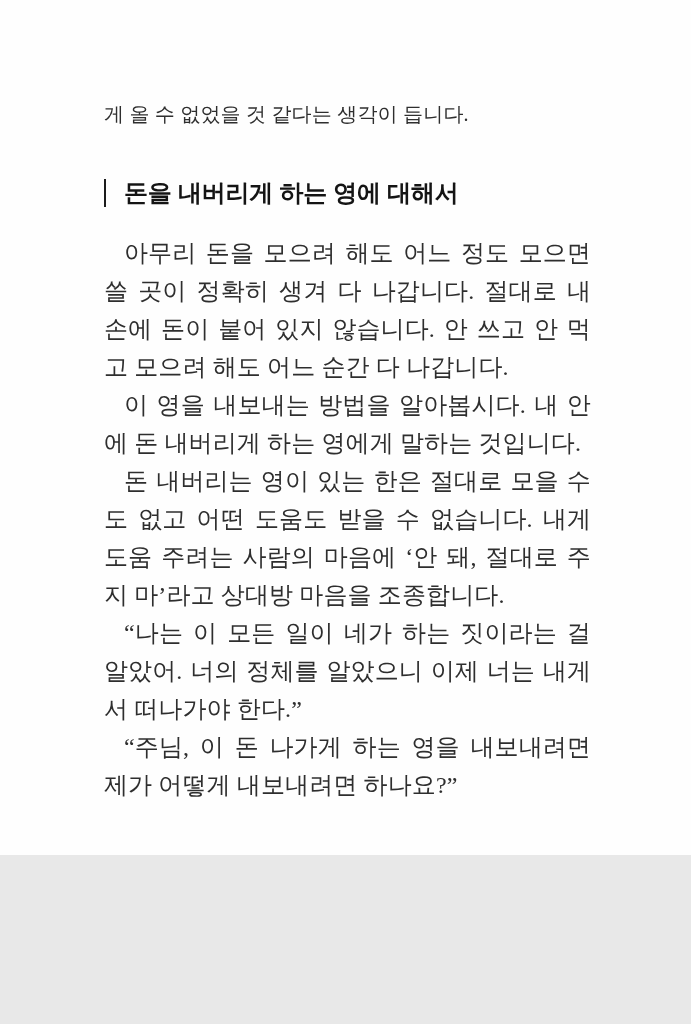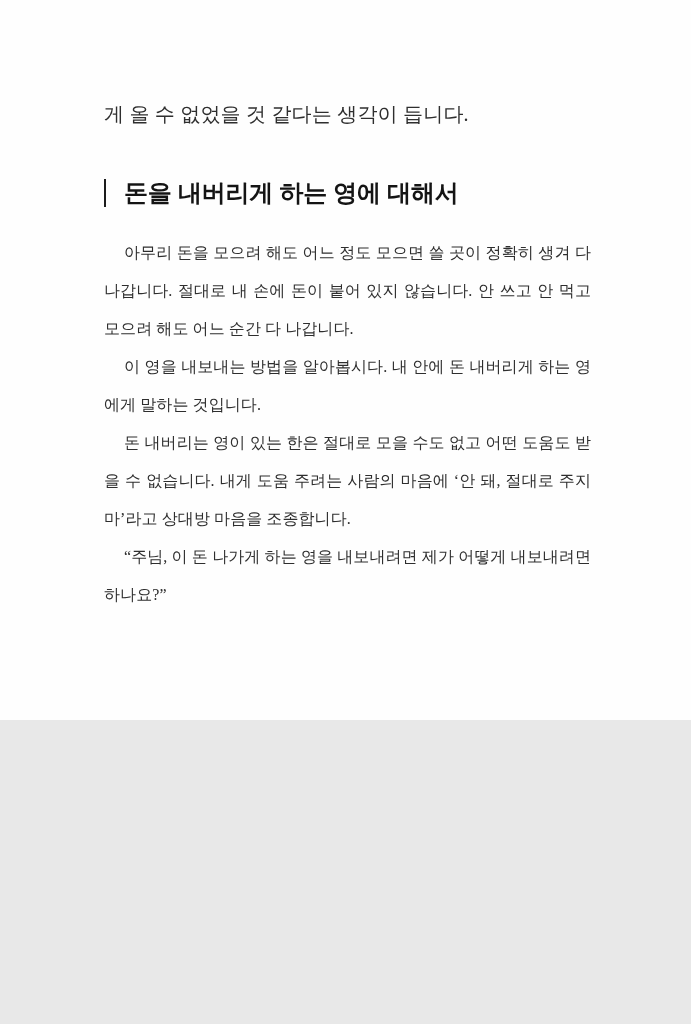--- a/index.html
+++ b/index.html
@@ -3,21 +3,21 @@
 <meta charset="utf-8">
 <style>
   html, body {
     margin: 0;
     padding: 0;
     background: #e8e8e8;
   }
   .page {
     position: relative;
     width: 691px;
-    height: 720px;
+    height: 855px;
     margin: 0 auto;
     background: #fefefe;
     overflow: hidden;
     font-family: "Liberation Serif", "DejaVu Serif", serif;
     color: #2e2e2e;
   }
   .content {
     position: absolute;
     left: 104px;
     top: 0;
@@ -51,21 +51,21 @@
     line-height: 28px;
     color: #141414;
     letter-spacing: -0.01em;
     white-space: nowrap;
   }
   .body-text {
     margin-top: 26px;
   }
   .body-text p {
     margin: 0;
-    font-size: 16px;
+    font-size: 24px;
     line-height: 38px;
     text-align: justify;
     text-indent: 20px;
     word-break: break-all;
     letter-spacing: 0.005em;
   }
   .page-footer {
     position: absolute;
     left: 104px;
     top: 944px;
@@ -92,20 +92,21 @@
 
     <div class="section-heading">
       <div class="section-marker-bar"></div>
       <div class="section-title">돈을 내버리게 하는 영에 대해서</div>
     </div>
 
     <div class="body-text">
       <p>아무리 돈을 모으려 해도 어느 정도 모으면 쓸 곳이 정확히 생겨 다 나갑니다. 절대로 내 손에 돈이 붙어 있지 않습니다. 안 쓰고 안 먹고 모으려 해도 어느 순간 다 나갑니다.</p>
       <p>이 영을 내보내는 방법을 알아봅시다. 내 안에 돈 내버리게 하는 영에게 말하는 것입니다.</p>
       <p>돈 내버리는 영이 있는 한은 절대로 모을 수도 없고 어떤 도움도 받을 수 없습니다. 내게 도움 주려는 사람의 마음에 ‘안 돼, 절대로 주지 마’라고 상대방 마음을 조종합니다.</p>
+      <p>“나는 이 모든 일이 네가 하는 짓이라는 걸 알았어. 너의 정체를 알았으니 이제 너는 내게서 떠나가야 한다.”</p>
       <p>“주님, 이 돈 나가게 하는 영을 내보내려면 제가 어떻게 내보내려면 하나요?”</p>
     </div>
 
   </div>
 
   <div class="page-footer">
     <span>30</span><span class="sep">|</span><span>우리 삶을 나갑니다 영들</span>
   </div>
 
 </div>

